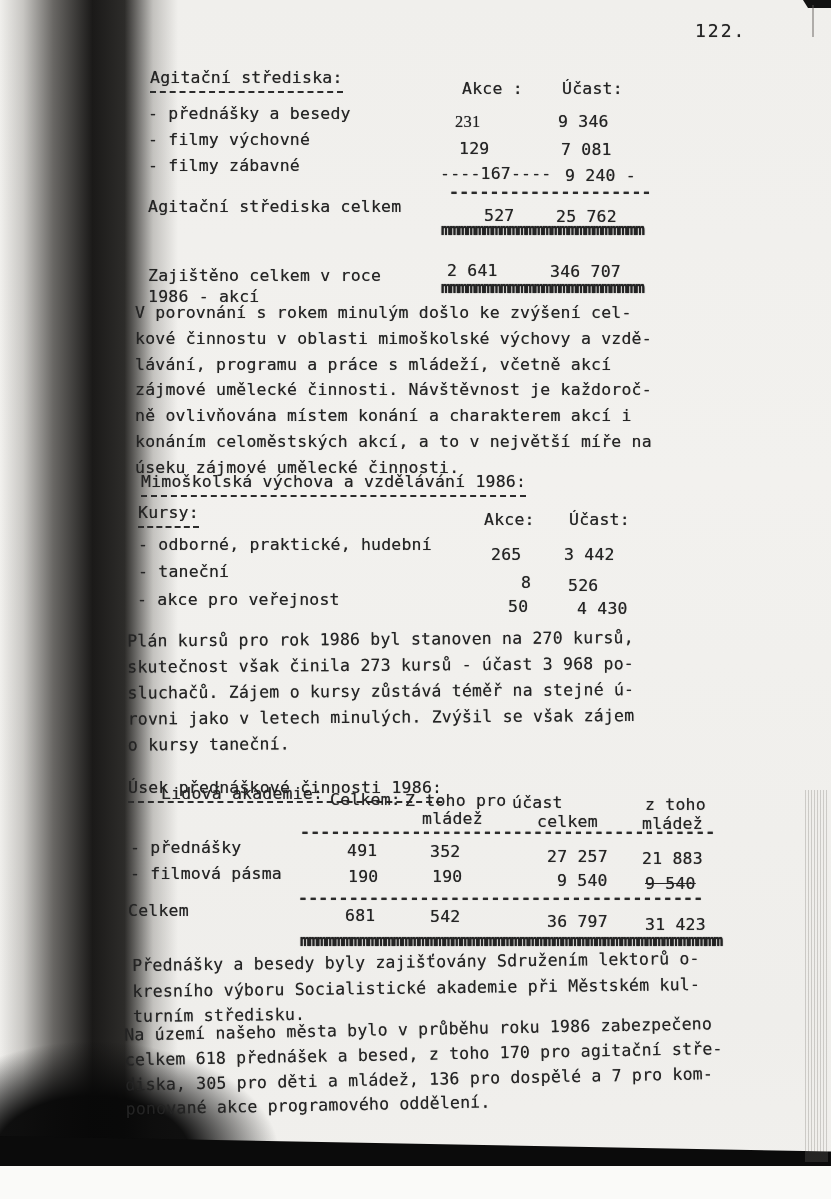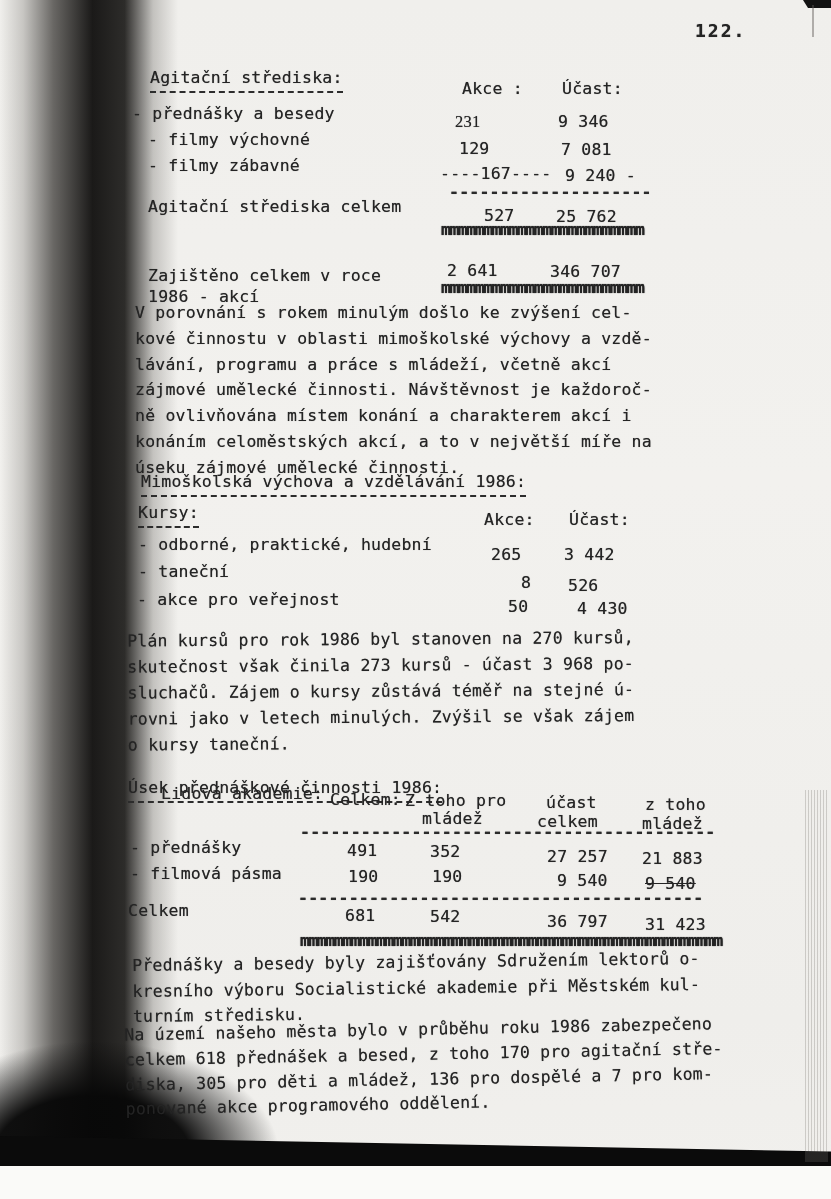--- a/index.html
+++ b/index.html
@@ -6,21 +6,21 @@
   #page{position:relative;width:831px;height:1199px;overflow:hidden;
         background:linear-gradient(180deg,#f0efec 0%,#f2f1ee 40%,#efeeeb 85%,#f1f0ed 100%);
         font-family:"DejaVu Sans Mono",monospace;}
   .t{position:absolute;white-space:pre;font:16.5px/1.25 "DejaVu Sans Mono",monospace;
      color:#242424;letter-spacing:.2px;text-shadow:0 0 .7px rgba(25,25,25,.6);}
   .para{white-space:pre-line;}
   .u{border-bottom:2px dashed #2c2c2c;padding-bottom:2px;}
   .mm{font-weight:bold;letter-spacing:-1.5px;text-shadow:0 0 1px #161616;}
   .dash{font-weight:bold;letter-spacing:.2px;color:#2a2a2a;}
   .strike{text-decoration:line-through;}
-  .pnum{font-size:18px;font-weight:bold;letter-spacing:2px;}
+  .pnum{font-size:18px;font-weight:normal;letter-spacing:2px;}
   
   .spine{position:absolute;left:0;top:0;width:178px;height:100%;
     background:linear-gradient(90deg,
       rgba(240,239,236,0) 0%,
       rgba(150,148,144,.45) 13%,
       rgba(75,73,70,.82) 30%,
       rgba(18,17,16,.96) 52%,
       rgba(30,29,27,.93) 70%,
       rgba(140,138,134,.45) 86%,
       rgba(240,239,236,0) 100%);}
@@ -50,21 +50,21 @@
   <div class="edge-texture"></div>
   <div class="corner-wedge"></div>
   <div class="corner-line"></div>
 
   <div class="t pnum" style="left:695px;top:20px;">122.</div>
 
   <div class="t u" style="left:150px;top:68px;">Agitační střediska:</div>
   <div class="t" style="left:462px;top:79px;">Akce :</div>
   <div class="t" style="left:562px;top:79px;">Účast:</div>
 
-  <div class="t" style="left:132px;top:104px;">- přednášky a besedy</div>
+  <div class="t" style="left:148px;top:104px;">- přednášky a besedy</div>
   <div class="t" style="left:455px;top:112px;font-family:Liberation Serif, serif;">231</div>
   <div class="t" style="left:558px;top:112px;">9 346</div>
 
   <div class="t" style="left:148px;top:130px;">- filmy výchovné</div>
   <div class="t" style="left:459px;top:139px;">129</div>
   <div class="t" style="left:561px;top:140px;">7 081</div>
 
   <div class="t" style="left:148px;top:156px;">- filmy zábavné</div>
   <div class="t" style="left:440px;top:164px;">----167----</div>
   <div class="t" style="left:565px;top:166px;">9 240 -</div>
@@ -112,21 +112,21 @@
 sluchačů. Zájem o kursy zůstává téměř na stejné ú-
 rovni jako v letech minulých. Zvýšil se však zájem
 o kursy taneční.</div>
 
   <div class="t u" style="left:128px;top:750px;margin-top:28px;">Úsek přednáškové činnosti 1986:</div>
   <div class="t" style="left:133px;top:784px;margin-left:28px;">Lidová akademie:</div>
 
   <div class="t" style="left:330px;top:790px;">Celkem:</div>
   <div class="t" style="left:405px;top:791px;">Z toho pro</div>
   <div class="t" style="left:422px;top:809px;">mládež</div>
-  <div class="t" style="left:546px;top:793px;">účast</div>
+  <div class="t" style="left:512px;top:793px;">účast</div>
   <div class="t" style="left:537px;top:812px;">celkem</div>
   <div class="t" style="left:645px;top:795px;">z toho</div>
   <div class="t" style="left:642px;top:814px;">mládež</div>
   <div class="t dash" style="left:300px;top:822px;">-----------------------------------------</div>
 
   <div class="t" style="left:130px;top:838px;">- přednášky</div>
   <div class="t" style="left:347px;top:841px;">491</div>
   <div class="t" style="left:430px;top:842px;">352</div>
   <div class="t" style="left:547px;top:847px;">27 257</div>
   <div class="t" style="left:642px;top:849px;">21 883</div>

